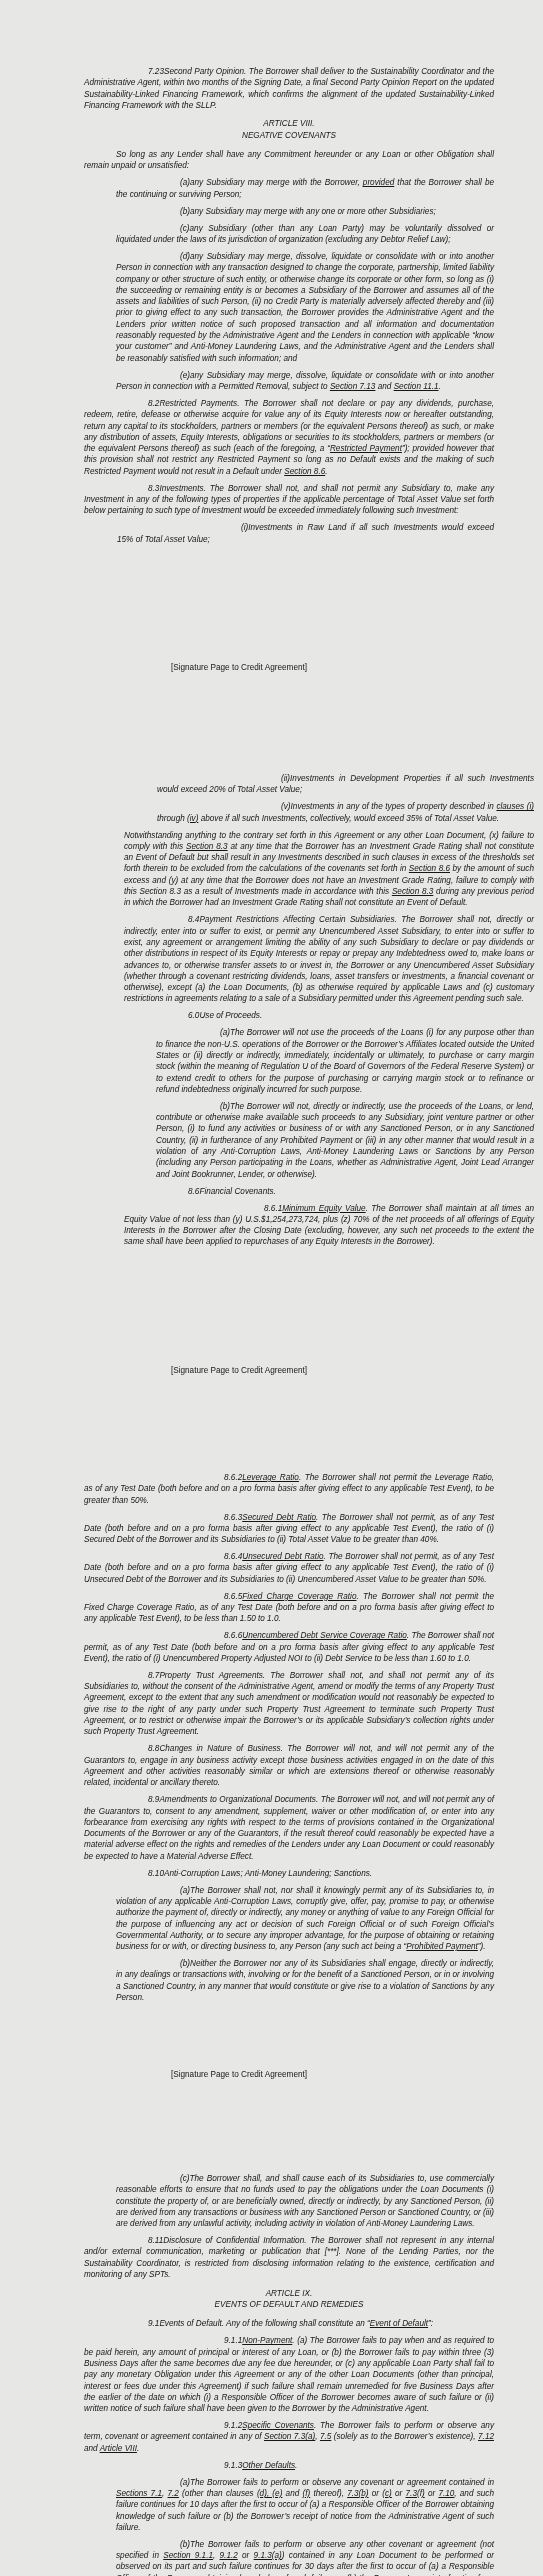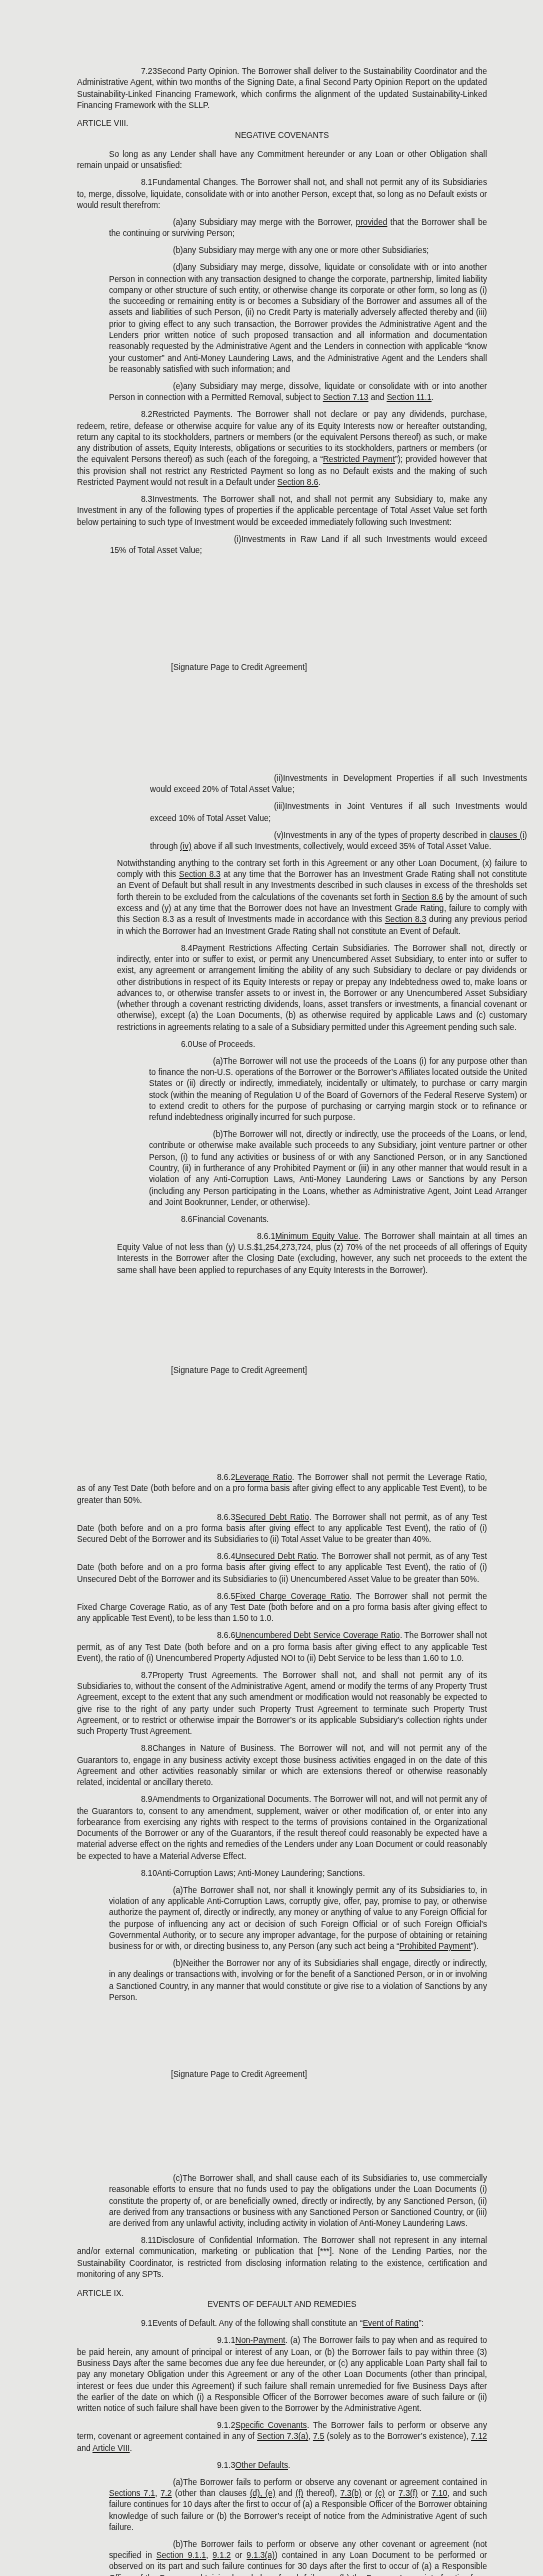--- a/index.html
+++ b/index.html
@@ -12,33 +12,34 @@
     height: 2813px;
     background: #e7e7e5;
     font-family: "Liberation Sans", sans-serif;
     font-size: 8.2px;
     line-height: 11.3px;
     color: #161616;
     overflow: hidden;
   }
   .page-block {
     position: absolute;
-    left: 77px;
+    left: 84px;
     width: 410px;
+    font-style: italic;
   }
   .page-block p {
     margin: 0 0 5.7px 0;
     text-align: justify;
   }
   p.sec   { text-indent: 32px; }
   p.sub   { text-indent: 70px; }
   p.alpha { margin-left: 32px; text-indent: 32px; }
   p.roman { margin-left: 33px; text-indent: 62px; }
   p.flush { text-indent: 0; }
-  p.heading1 { text-align: left; text-indent: 0; margin: 7.2px 0 0 0; }
+  p.heading1 { text-align: center; text-indent: 0; margin: 7.2px 0 0 0; }
   p.heading2 { text-align: center; text-indent: 0; margin: 0 0 8.2px 0; }
   .pnum { display: inline-block; }
   p.sec   .pnum { min-width: 32px; }
   p.sub   .pnum { min-width: 27px; }
   p.alpha .pnum { min-width: 31px; }
   p.roman .pnum { min-width: 32px; }
   u { text-underline-offset: 1px; }
   .footer {
     position: absolute;
     left: 0;
@@ -48,34 +49,33 @@
   }
 </style>
 </head>
 <body>
 
 <div class="page-block" style="top:66px;">
     <p class="sec"><span class="pnum">7.23</span>Second Party Opinion.  The Borrower shall deliver to the Sustainability Coordinator and the Administrative Agent, within two months of the Signing Date, a final Second Party Opinion Report on the updated Sustainability-Linked Financing Framework, which confirms the alignment of the updated Sustainability-Linked Financing Framework with the SLLP.</p>
     <p class="heading1">ARTICLE VIII.</p>
     <p class="heading2">NEGATIVE COVENANTS</p>
     <p class="sec">So long as any Lender shall have any Commitment hereunder or any Loan or other Obligation shall remain unpaid or unsatisfied:</p>
-    <p class="sec"><span class="pnum">8.1</span>Fundamental Changes.  The Borrower shall not, and shall not permit any of its Subsidiaries to, merge, dissolve, liquidate, consolidate with or into another Person, except that, so long as no Default exists or would result therefrom:</p>
     <p class="alpha"><span class="pnum">(a)</span>any Subsidiary may merge with the Borrower, <u>provided</u> that the Borrower shall be the continuing or surviving Person;</p>
     <p class="alpha"><span class="pnum">(b)</span>any Subsidiary may merge with any one or more other Subsidiaries;</p>
+    <p class="alpha"><span class="pnum">(c)</span>any Subsidiary (other than any Loan Party) may be voluntarily dissolved or liquidated under the laws of its jurisdiction of organization (excluding any Debtor Relief Law);</p>
     <p class="alpha"><span class="pnum">(d)</span>any Subsidiary may merge, dissolve, liquidate or consolidate with or into another Person in connection with any transaction designed to change the corporate, partnership, limited liability company or other structure of such entity, or otherwise change its corporate or other form, so long as (i) the succeeding or remaining entity is or becomes a Subsidiary of the Borrower and assumes all of the assets and liabilities of such Person, (ii) no Credit Party is materially adversely affected thereby and (iii) prior to giving effect to any such transaction, the Borrower provides the Administrative Agent and the Lenders prior written notice of such proposed transaction and all information and documentation reasonably requested by the Administrative Agent and the Lenders in connection with applicable “know your customer” and Anti-Money Laundering Laws, and the Administrative Agent and the Lenders shall be reasonably satisfied with such information; and</p>
     <p class="alpha"><span class="pnum">(e)</span>any Subsidiary may merge, dissolve, liquidate or consolidate with or into another Person in connection with a Permitted Removal, subject to <u>Section 7.13</u> and <u>Section 11.1</u>.</p>
     <p class="sec"><span class="pnum">8.2</span>Restricted Payments.  The Borrower shall not declare or pay any dividends, purchase, redeem, retire, defease or otherwise acquire for value any of its Equity Interests now or hereafter outstanding, return any capital to its stockholders, partners or members (or the equivalent Persons thereof) as such, or make any distribution of assets, Equity Interests, obligations or securities to its stockholders, partners or members (or the equivalent Persons thereof) as such (each of the foregoing, a “<u>Restricted Payment</u>”); provided however that this provision shall not restrict any Restricted Payment so long as no Default exists and the making of such Restricted Payment would not result in a Default under <u>Section 8.6</u>.</p>
     <p class="sec"><span class="pnum">8.3</span>Investments.  The Borrower shall not, and shall not permit any Subsidiary to, make any Investment in any of the following types of properties if the applicable percentage of Total Asset Value set forth below pertaining to such type of Investment would be exceeded immediately following such Investment:</p>
     <p class="roman"><span class="pnum">(i)</span>Investments in Raw Land if all such Investments would exceed 15% of Total Asset Value;</p>
   </div>
 <div class="footer" style="top:662px;">[Signature Page to Credit Agreement]</div>
 
 <div class="page-block" style="top:773px;margin-left:40px;">
     <p class="roman"><span class="pnum">(ii)</span>Investments in Development Properties if all such Investments would exceed 20% of Total Asset Value;</p>
-    <p class="roman"><span class="pnum">(iii)</span>Investments in Joint Ventures if all such Investments would exceed 10% of Total Asset Value;</p>
     <p class="roman"><span class="pnum">(v)</span>Investments in any of the types of property described in <u>clauses (i)</u> through <u>(iv)</u> above if all such Investments, collectively, would exceed 35% of Total Asset Value.</p>
     <p class="flush">Notwithstanding anything to the contrary set forth in this Agreement or any other Loan Document, (x) failure to comply with this <u>Section 8.3</u> at any time that the Borrower has an Investment Grade Rating shall not constitute an Event of Default but shall result in any Investments described in such clauses in excess of the thresholds set forth therein to be excluded from the calculations of the covenants set forth in <u>Section 8.6</u> by the amount of such excess and (y) at any time that the Borrower does not have an Investment Grade Rating, failure to comply with this Section 8.3 as a result of Investments made in accordance with this <u>Section 8.3</u> during any previous period in which the Borrower had an Investment Grade Rating shall not constitute an Event of Default.</p>
     <p class="sec"><span class="pnum">8.4</span>Payment Restrictions Affecting Certain Subsidiaries.  The Borrower shall not, directly or indirectly, enter into or suffer to exist, or permit any Unencumbered Asset Subsidiary, to enter into or suffer to exist, any agreement or arrangement limiting the ability of any such Subsidiary to declare or pay dividends or other distributions in respect of its Equity Interests or repay or prepay any Indebtedness owed to, make loans or advances to, or otherwise transfer assets to or invest in, the Borrower or any Unencumbered Asset Subsidiary (whether through a covenant restricting dividends, loans, asset transfers or investments, a financial covenant or otherwise), except (a) the Loan Documents, (b) as otherwise required by applicable Laws and (c) customary restrictions in agreements relating to a sale of a Subsidiary permitted under this Agreement pending such sale.</p>
     <p class="sec"><span class="pnum">6.0</span>Use of Proceeds.</p>
     <p class="alpha"><span class="pnum">(a)</span>The Borrower will not use the proceeds of the Loans (i) for any purpose other than to finance the non-U.S. operations of the Borrower or the Borrower’s Affiliates located outside the United States or (ii) directly or indirectly, immediately, incidentally or ultimately, to purchase or carry margin stock (within the meaning of Regulation U of the Board of Governors of the Federal Reserve System) or to extend credit to others for the purpose of purchasing or carrying margin stock or to refinance or refund indebtedness originally incurred for such purpose.</p>
     <p class="alpha"><span class="pnum">(b)</span>The Borrower will not, directly or indirectly, use the proceeds of the Loans, or lend, contribute or otherwise make available such proceeds to any Subsidiary, joint venture partner or other Person, (i) to fund any activities or business of or with any Sanctioned Person, or in any Sanctioned Country, (ii) in furtherance of any Prohibited Payment or (iii) in any other manner that would result in a violation of any Anti-Corruption Laws, Anti-Money Laundering Laws or Sanctions by any Person (including any Person participating in the Loans, whether as Administrative Agent, Joint Lead Arranger and Joint Bookrunner,  Lender, or otherwise).</p>
     <p class="sec"><span class="pnum">8.6</span>Financial Covenants.</p>
     <p class="sub"><span class="pnum">8.6.1</span><u>Minimum Equity Value</u>.  The Borrower shall maintain at all times an Equity Value of not less than (y) U.S.$1,254,273,724, plus (z) 70% of the net proceeds of all offerings of Equity Interests in the Borrower after the Closing Date (excluding, however, any such net proceeds to the extent the same shall have been applied to repurchases of any Equity Interests in the Borrower).</p>
   </div>
 <div class="footer" style="top:1365px;">[Signature Page to Credit Agreement]</div>
@@ -93,20 +93,20 @@
     <p class="alpha"><span class="pnum">(a)</span>The Borrower shall not, nor shall it knowingly permit any of its Subsidiaries to, in violation of any applicable Anti-Corruption Laws, corruptly give, offer, pay, promise to pay, or otherwise authorize the payment of, directly or indirectly, any money or anything of value to any Foreign Official for the purpose of influencing any act or decision of such Foreign Official or of such Foreign Official’s Governmental Authority, or to secure any improper advantage, for the purpose of obtaining or retaining business for or with, or directing business to, any Person (any such act being a “<u>Prohibited Payment</u>”).</p>
     <p class="alpha"><span class="pnum">(b)</span>Neither the Borrower nor any of its Subsidiaries shall engage, directly or indirectly, in any dealings or transactions with, involving or for the benefit of a Sanctioned Person, or in or involving a Sanctioned Country, in any manner that would constitute or give rise to a violation of Sanctions by any Person.</p>
   </div>
 <div class="footer" style="top:2069px;">[Signature Page to Credit Agreement]</div>
 
 <div class="page-block" style="top:2173px;">
     <p class="alpha"><span class="pnum">(c)</span>The Borrower shall, and shall cause each of its Subsidiaries to, use commercially reasonable efforts to ensure that no funds used to pay the obligations under the Loan Documents (i) constitute the property of, or are beneficially owned, directly or indirectly, by any Sanctioned Person, (ii) are derived from any transactions or business with any Sanctioned Person or Sanctioned Country, or (iii) are derived from any unlawful activity, including activity in violation of Anti-Money Laundering Laws.</p>
     <p class="sec"><span class="pnum">8.11</span>Disclosure of Confidential Information.  The Borrower shall not represent in any internal and/or external communication, marketing or publication that [***]. None of the Lending Parties, nor the Sustainability Coordinator, is restricted from disclosing information relating to the existence, certification and monitoring of any SPTs.</p>
     <p class="heading1">ARTICLE IX.</p>
     <p class="heading2">EVENTS OF DEFAULT AND REMEDIES</p>
-    <p class="sec"><span class="pnum">9.1</span>Events of Default.  Any of the following shall constitute an “<u>Event of Rating</u>”:</p>
+    <p class="sec"><span class="pnum">9.1</span>Events of Default.  Any of the following shall constitute an “<u>Event of Default</u>”:</p>
     <p class="sub"><span class="pnum">9.1.1</span><u>Non-Payment</u>. (a) The Borrower fails to pay when and as required to be paid herein, any amount of principal or interest of any Loan, or (b) the Borrower fails to pay within three (3) Business Days after the same becomes due any fee due hereunder, or (c) any applicable Loan Party shall fail to pay any monetary Obligation under this Agreement or any of the other Loan Documents (other than principal, interest or fees due under this Agreement) if such failure shall remain unremedied for five Business Days after the earlier of the date on which (i) a Responsible Officer of the Borrower becomes aware of such failure or (ii) written notice of such failure shall have been given to the Borrower by the Administrative Agent.</p>
     <p class="sub"><span class="pnum">9.1.2</span><u>Specific Covenants</u>.  The Borrower fails to perform or observe any term, covenant or agreement contained in any of <u>Section 7.3(a)</u>, <u>7.5</u> (solely as to the Borrower’s existence), <u>7.12</u> and <u>Article VIII</u>.</p>
     <p class="sub"><span class="pnum">9.1.3</span><u>Other Defaults</u>.</p>
     <p class="alpha"><span class="pnum">(a)</span>The Borrower fails to perform or observe any covenant or agreement contained in <u>Sections 7.1</u>, <u>7.2</u> (other than clauses <u>(d), (e)</u> and <u>(f)</u> thereof), <u>7.3(b)</u> or <u>(c)</u> or <u>7.3(f)</u> or <u>7.10</u>, and such failure continues for 10 days after the first to occur of (a) a Responsible Officer of the Borrower obtaining knowledge of such failure or (b) the Borrower’s receipt of notice from the Administrative Agent of such failure.</p>
     <p class="alpha"><span class="pnum">(b)</span>The Borrower fails to perform or observe any other covenant or agreement (not specified in <u>Section 9.1.1</u>, <u>9.1.2</u> or <u>9.1.3(a)</u>) contained in any Loan Document to be performed or observed on its part and such failure continues for 30 days after the first to occur of (a) a Responsible Officer of the Borrower obtaining knowledge of such failure or (b) the Borrower’s receipt of notice from the Administrative Agent of such failure.</p>
   </div>
 
 
 </body></html>

